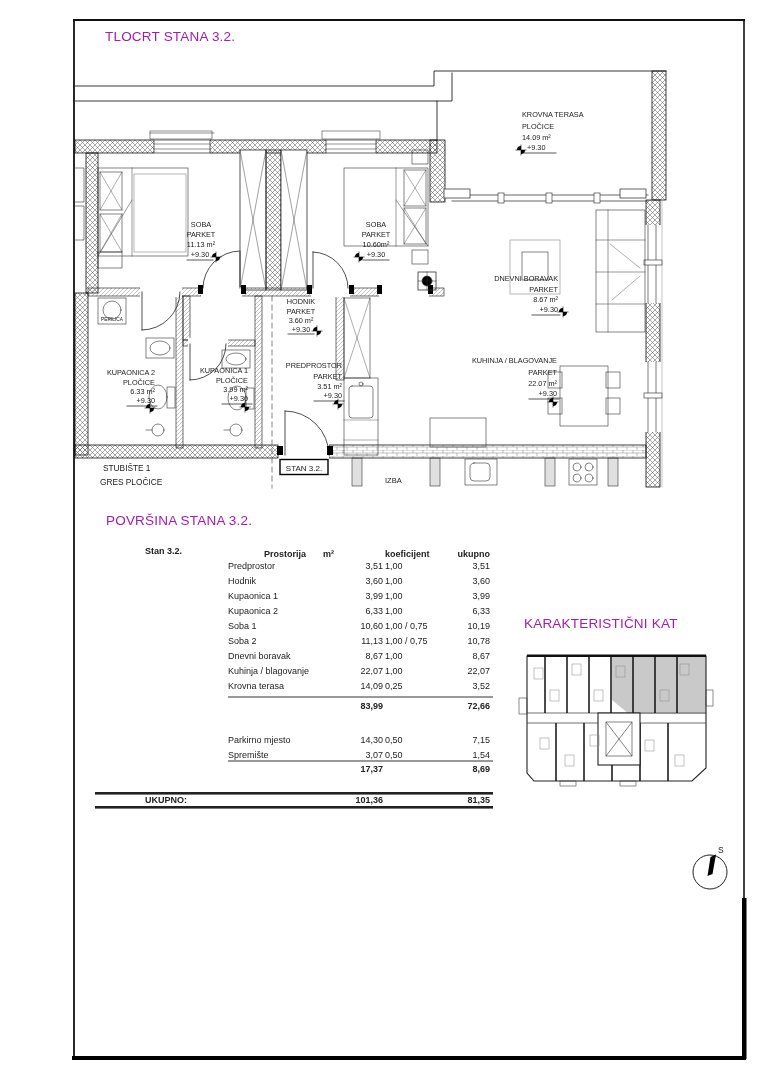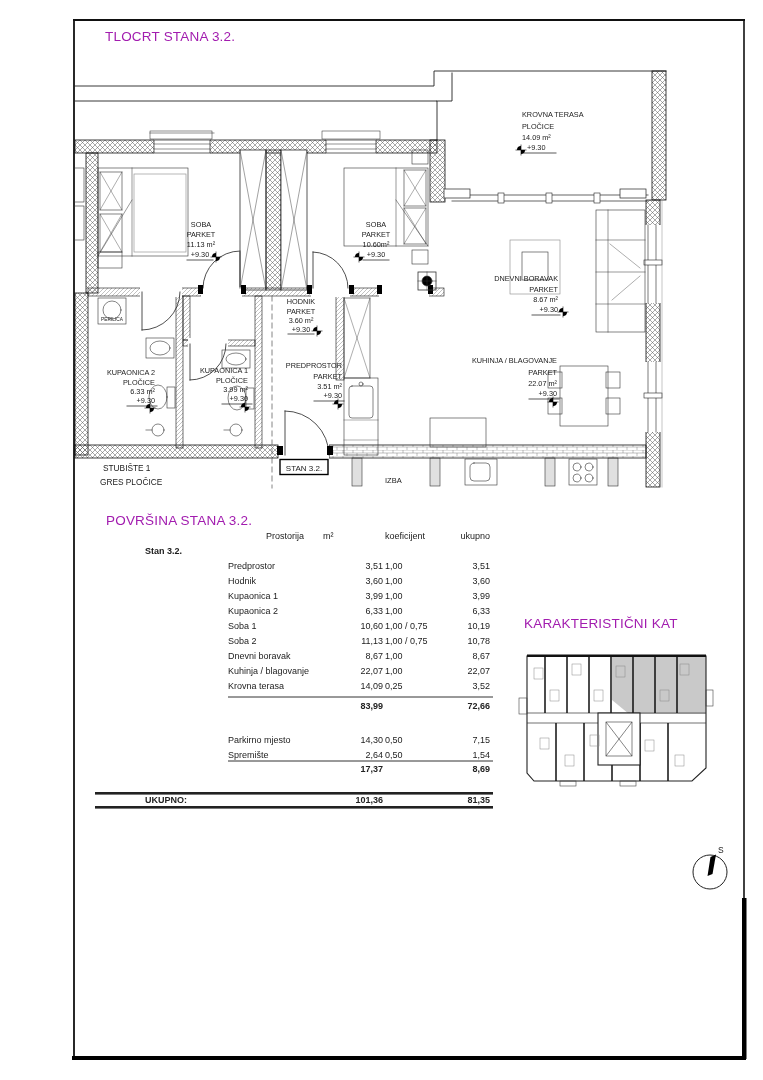--- a/index.html
+++ b/index.html
@@ -7,21 +7,21 @@
          font-family:"Liberation Sans",sans-serif;color:#1a1a1a;}
   svg{position:absolute;left:0;top:0;pointer-events:none;}
   svg text{font-family:"Liberation Sans",sans-serif;fill:#1a1a1a;}
   .h1{position:absolute;font-size:13.5px;letter-spacing:.2px;color:#a21caf;white-space:nowrap;}
   .trow{position:absolute;left:0;width:763px;height:13px;font-size:9px;color:#222;}
   .c-name{position:absolute;left:228px;white-space:nowrap;}
   .c-m2{position:absolute;left:323px;width:60px;text-align:right;}
   .c-koef{position:absolute;left:385px;width:48px;text-align:left;}
   .c-uk{position:absolute;left:430px;width:60px;text-align:right;}
   .bold{font-weight:bold;}
-  .thead span{font-weight:normal;}
+  .thead span{font-weight:bold;margin-top:18px;}
   .h-name{position:absolute;left:228px;width:114px;text-align:center;font-weight:bold;}
   .grouplab{position:absolute;left:145px;font-size:9px;font-weight:bold;}
 </style>
 </head>
 <body>
 
 <div class="sheet">
 
 <svg width="763" height="1080" viewBox="0 0 763 1080">
   <defs>
@@ -437,21 +437,21 @@
   </div>
 
   <div class="trow" style="top:735px;padding-left:28px;">
         <span class="c-name">Parkirno mjesto</span>
         <span class="c-m2">14,30</span>
         <span class="c-koef">0,50</span>
         <span class="c-uk">7,15</span>
       </div>
   <div class="trow" style="top:750px;">
         <span class="c-name">Spremište</span>
-        <span class="c-m2">2,64</span>
+        <span class="c-m2">3,07</span>
         <span class="c-koef">0,50</span>
         <span class="c-uk">1,54</span>
       </div>
 
   <div class="trow bold" style="top:764px;">
     <span class="c-m2">17,37</span>
     <span class="c-uk">8,69</span>
   </div>
 
   <div class="trow bold" style="top:795px;padding-left:24px;">

